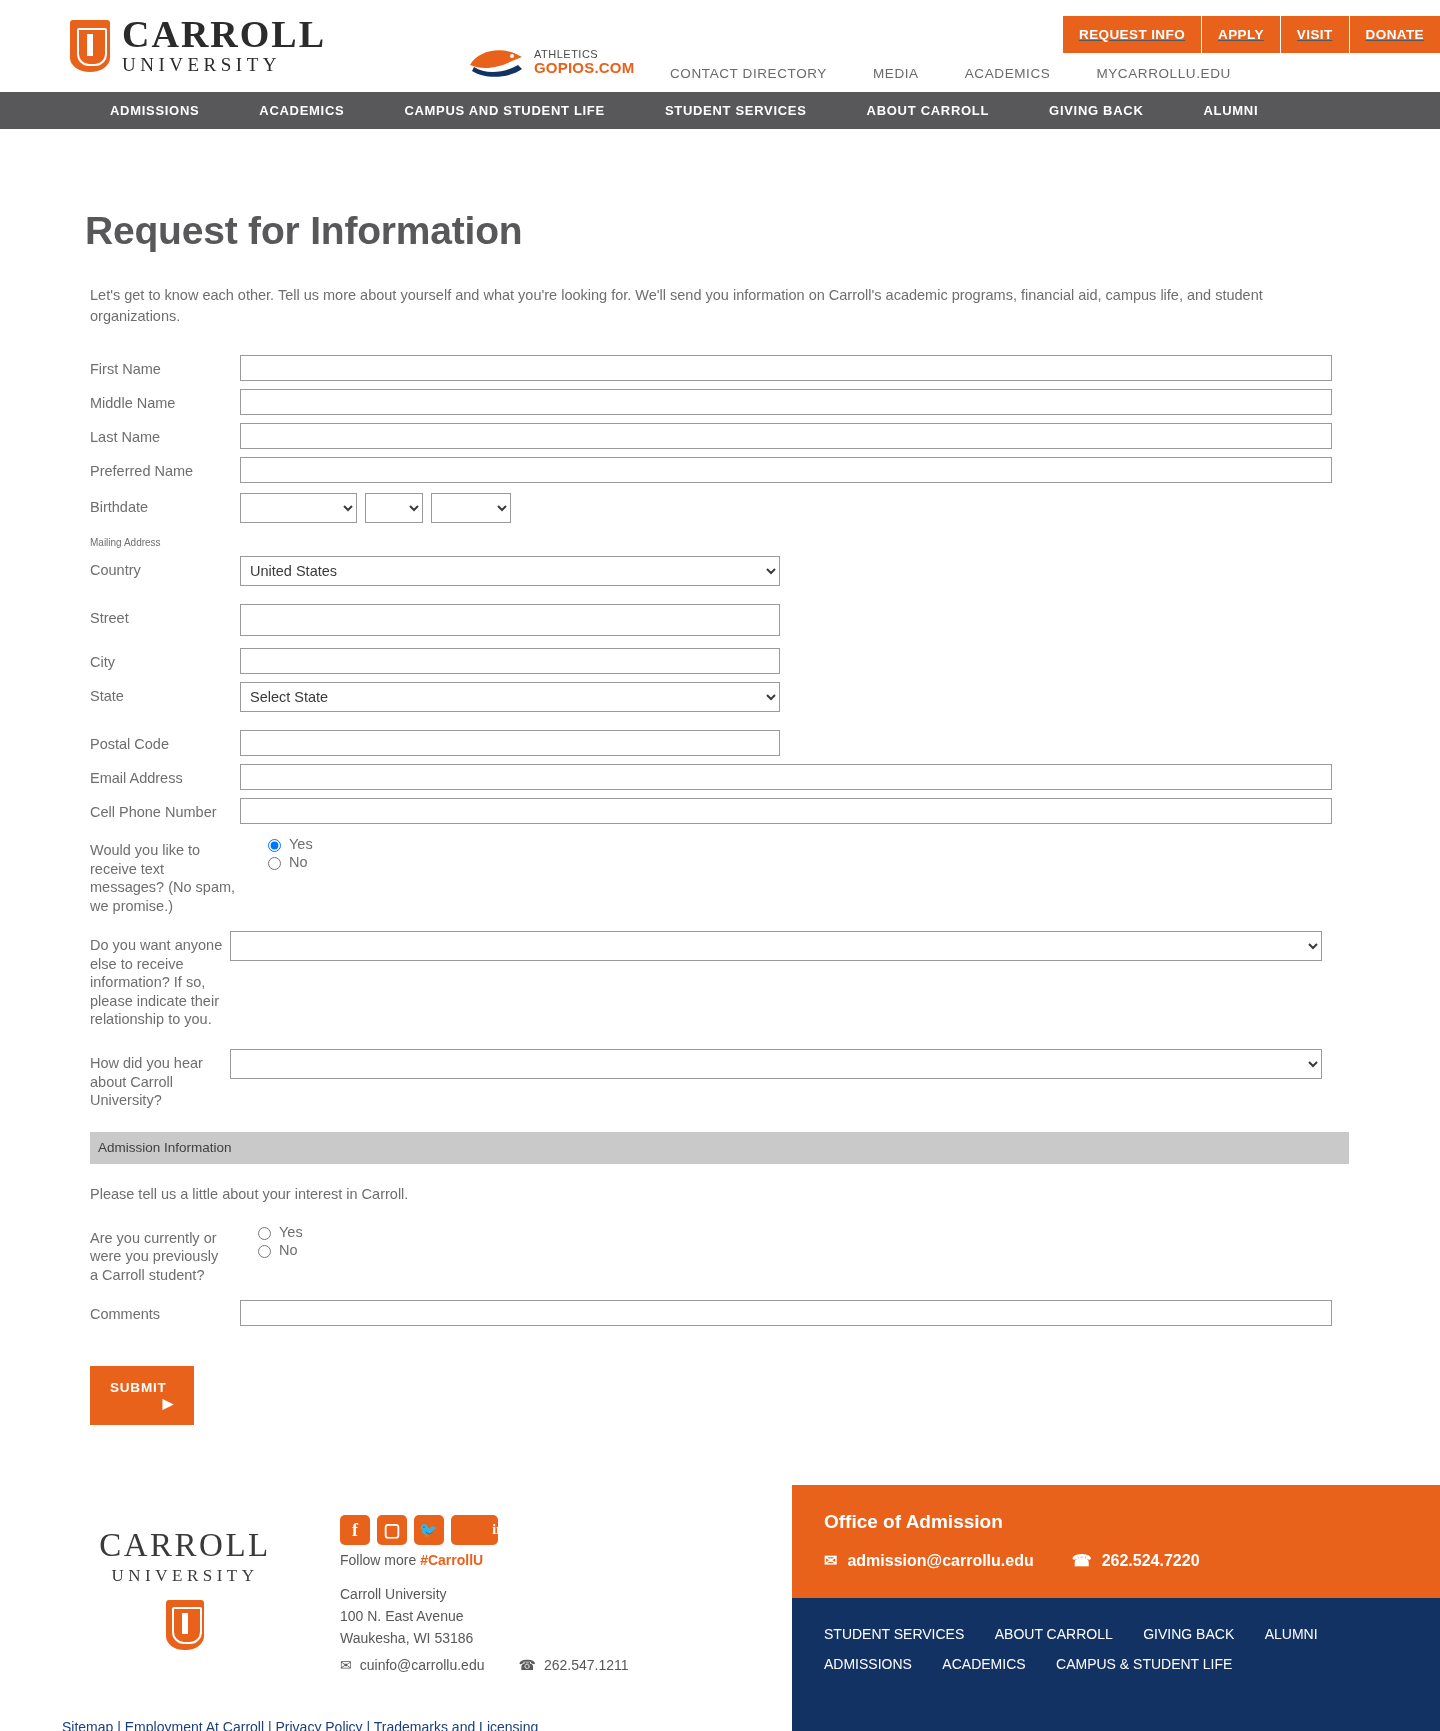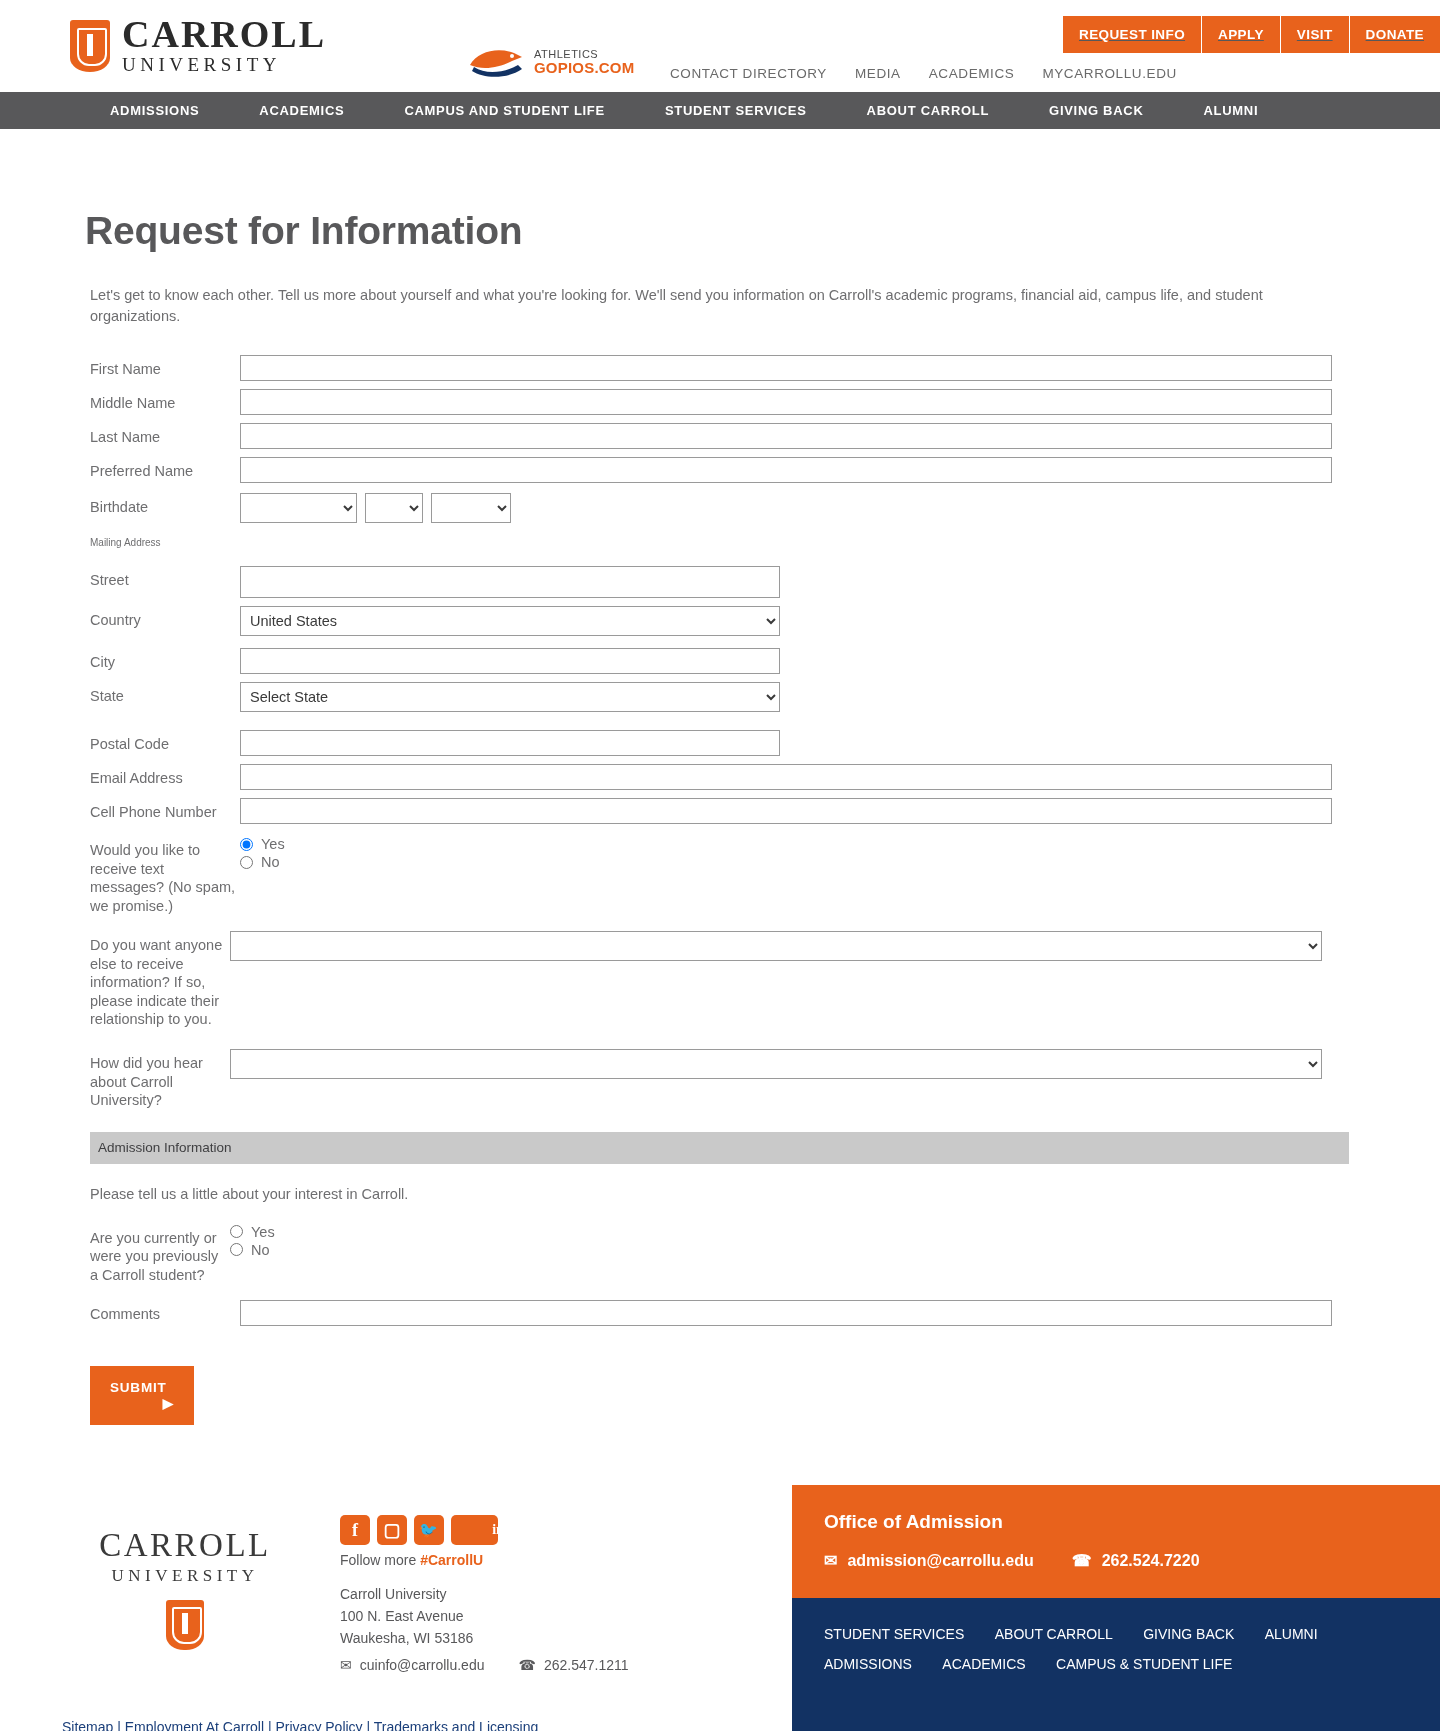--- a/index.html
+++ b/index.html
@@ -113,21 +113,21 @@
     font-weight: bold;
     color: #e8621c;
     letter-spacing: 0.2px;
     line-height: 1.1;
   }
   .top-links {
     position: absolute;
     left: 670px;
     top: 66px;
     display: flex;
-    gap: 28px;
+    gap: 46px;
   }
   .top-links a {
     font-size: 13.5px;
     color: #6a6a6a;
     text-decoration: none;
     letter-spacing: 0.6px;
   }
 
   
   .mainnav {
@@ -216,24 +216,25 @@
 
   .birth-row .fld { display: flex; gap: 8px; }
   .subhead {
     font-size: 10px;
     color: #6e6e70;
     margin: 14px 0 8px 0;
     padding-left: 0;
   }
   .radio-group label {
     display: flex;
-    align-items: center;
+    align-items: flex-end;
     font-size: 14.5px;
     color: #6e6e70;
     margin-bottom: 2px;
+    margin-left: 28px;
   }
   .radio-group input { margin: 0 8px 0 0; }
 
   .sec-bar {
     background: #c9c9c9;
     height: 32px;
     display: flex;
     align-items: center;
     padding-left: 8px;
     font-size: 13.5px;
@@ -487,28 +488,28 @@
       <div class="lbl">Birthdate</div>
       <div class="fld">
         <select class="bd-month"><option></option><option>January</option><option>February</option><option>March</option><option>April</option><option>May</option><option>June</option><option>July</option><option>August</option><option>September</option><option>October</option><option>November</option><option>December</option></select>
         <select class="bd-day"><option></option><option>1</option><option>2</option><option>3</option><option>4</option><option>5</option></select>
         <select class="bd-year"><option></option><option>2010</option><option>2009</option><option>2008</option><option>2007</option></select>
       </div>
     </div>
 
     <div class="subhead" style="margin-left:0;">Mailing Address</div>
 
+    <div class="row" style="margin-top:4px;">
+      <div class="lbl">Country</div>
+      <div class="fld"><select class="wide"><option>United States</option><option>Canada</option><option>Mexico</option></select></div>
+    </div>
+
     <div class="row" style="margin-top:18px;">
       <div class="lbl">Street</div>
       <div class="fld"><input type="text" class="short" style="height: 32px;" value=""></div>
-    </div>
-
-    <div class="row" style="margin-top:4px;">
-      <div class="lbl">Country</div>
-      <div class="fld"><select class="wide"><option>United States</option><option>Canada</option><option>Mexico</option></select></div>
     </div>
 
     <div class="row" style="margin-top:12px;">
       <div class="lbl">City</div>
       <div class="fld"><input type="text" class="short" value="" style=""></div>
     </div>
 
     <div class="row" style="margin-top:8px;">
       <div class="lbl">State</div>
       <div class="fld"><select class="wide"><option>Select State</option><option>Alabama</option><option>Alaska</option><option>Arizona</option><option>Wisconsin</option></select></div>

